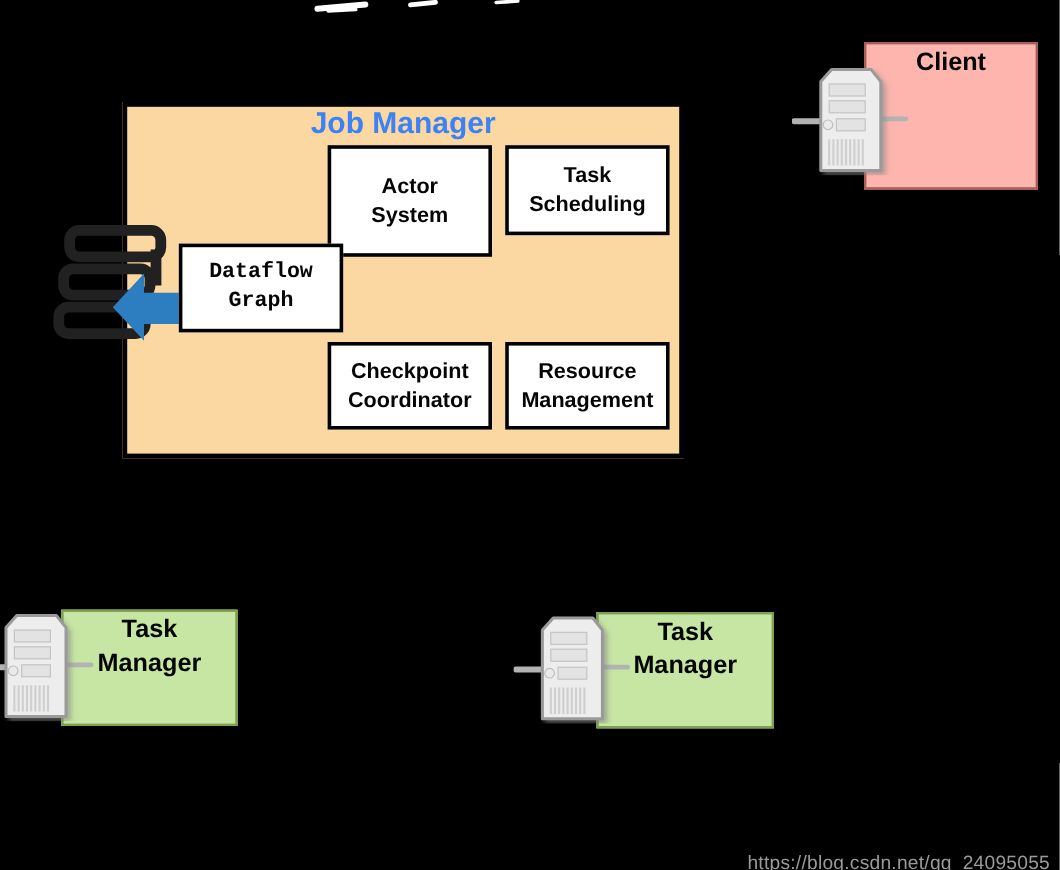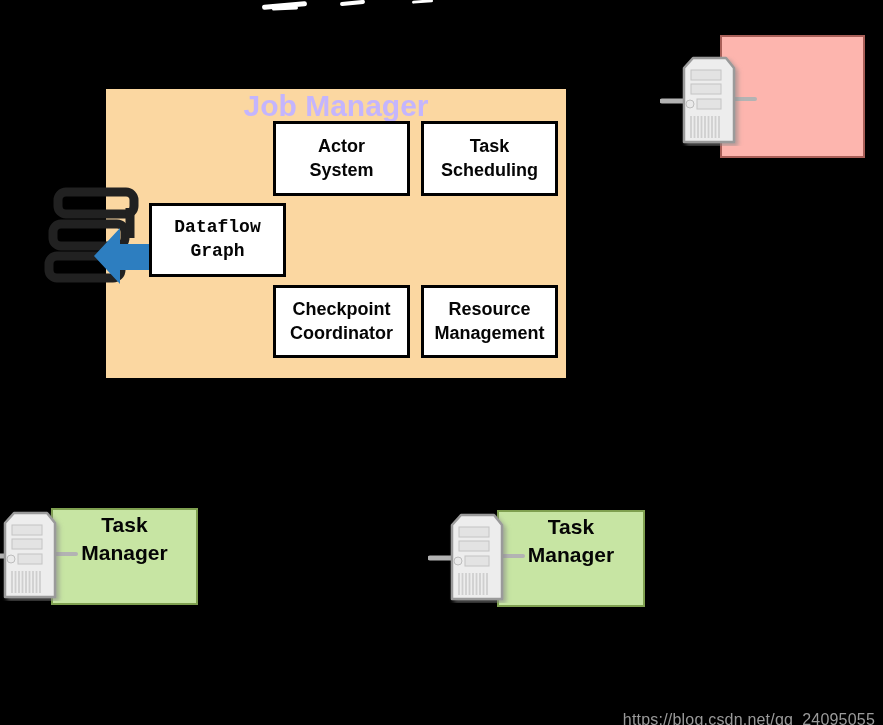--- a/index.html
+++ b/index.html
@@ -15,31 +15,31 @@
   
   .dash { position: absolute; background: #ffffff; border-radius: 3px; z-index: 5; }
 
   
   .jm-box {
     position: absolute; left: 102px; top: 85px; width: 468px; height: 297px;
     background: #FBD7A1; border: 4px solid #000; box-sizing: border-box; z-index: 1;
   }
   .jm-title {
     position: absolute; left: 102px; top: 89px; width: 468px;
-    text-align: center; font-weight: bold; font-size: 30px; color: #c4b5fd; z-index: 3;
+    text-align: center; font-weight: bold; font-size: 25px; color: #3b82f6; z-index: 3;
   }
   .sub-box {
     position: absolute; background: #ffffff; border: 3px solid #000; box-sizing: border-box;
     display: flex; align-items: center; justify-content: center; z-index: 3;
   }
   .sub-label {
     white-space: pre-line; text-align: center; font-weight: bold;
     font-size: 18px; line-height: 1.32; color: #050505;
   }
-  #box-actor      { left: 273px; top: 121px; width: 137px; height: 75px; }
+  #box-actor      { left: 273px; top: 121px; width: 137px; height: 93px; }
   #box-tasksched  { left: 421px; top: 121px; width: 137px; height: 75px; }
   #box-dataflow   { left: 149px; top: 203px; width: 137px; height: 74px; font-family: Liberation Mono, monospace; }
   #box-recovery   { left: 421px; top: 203px; width: 137px; height: 74px; }
   #box-checkpoint { left: 273px; top: 285px; width: 137px; height: 73px; }
   #box-resource   { left: 421px; top: 285px; width: 137px; height: 73px; }
 
   
   .stack-icon { position: absolute; left: 44px; top: 186px; z-index: 2; }
   .blue-arrow { position: absolute; left: 93px; top: 224px; z-index: 2; }
 
@@ -120,20 +120,21 @@
       <rect x="5" y="70" width="72" height="22" rx="8"></rect>
       <path d="M86 22 V 52"></path>
     </g>
   </svg>
 
   <svg class="blue-arrow" width="58" height="64" viewBox="0 0 58 64">
     <polygon points="1,32 27,4 27,20 57,20 57,46 27,46 27,60" fill="#2D7EC0"></polygon>
   </svg>
 
   <div class="client-box"></div>
+  <div class="client-title">Client</div>
 
   <svg class="server-icon" id="client-server" width="97" height="90" viewBox="0 0 97 90">
     <line x1="2" y1="45" x2="24" y2="45" stroke="#B3B3B3" stroke-width="5" stroke-linecap="round"></line>
     <line x1="74" y1="43" x2="95" y2="43" stroke="#B3B3B3" stroke-width="4" stroke-linecap="round"></line>
     <g class="tower-group">
       <polygon points="33,2 66,2 74,12 74,86 24,86 24,12" fill="#EDEDED" stroke="#9A9A9A" stroke-width="2.5" stroke-linejoin="round"></polygon>
       <rect x="31" y="14" width="30" height="10" fill="#E3E3E3" stroke="#C4C4C4"></rect>
       <rect x="31" y="28" width="30" height="10" fill="#E3E3E3" stroke="#C4C4C4"></rect>
       <circle cx="30" cy="48" r="4" fill="#EAEAEA" stroke="#BDBDBD"></circle>
       <rect x="37" y="43" width="24" height="10" fill="#E3E3E3" stroke="#C4C4C4"></rect>

